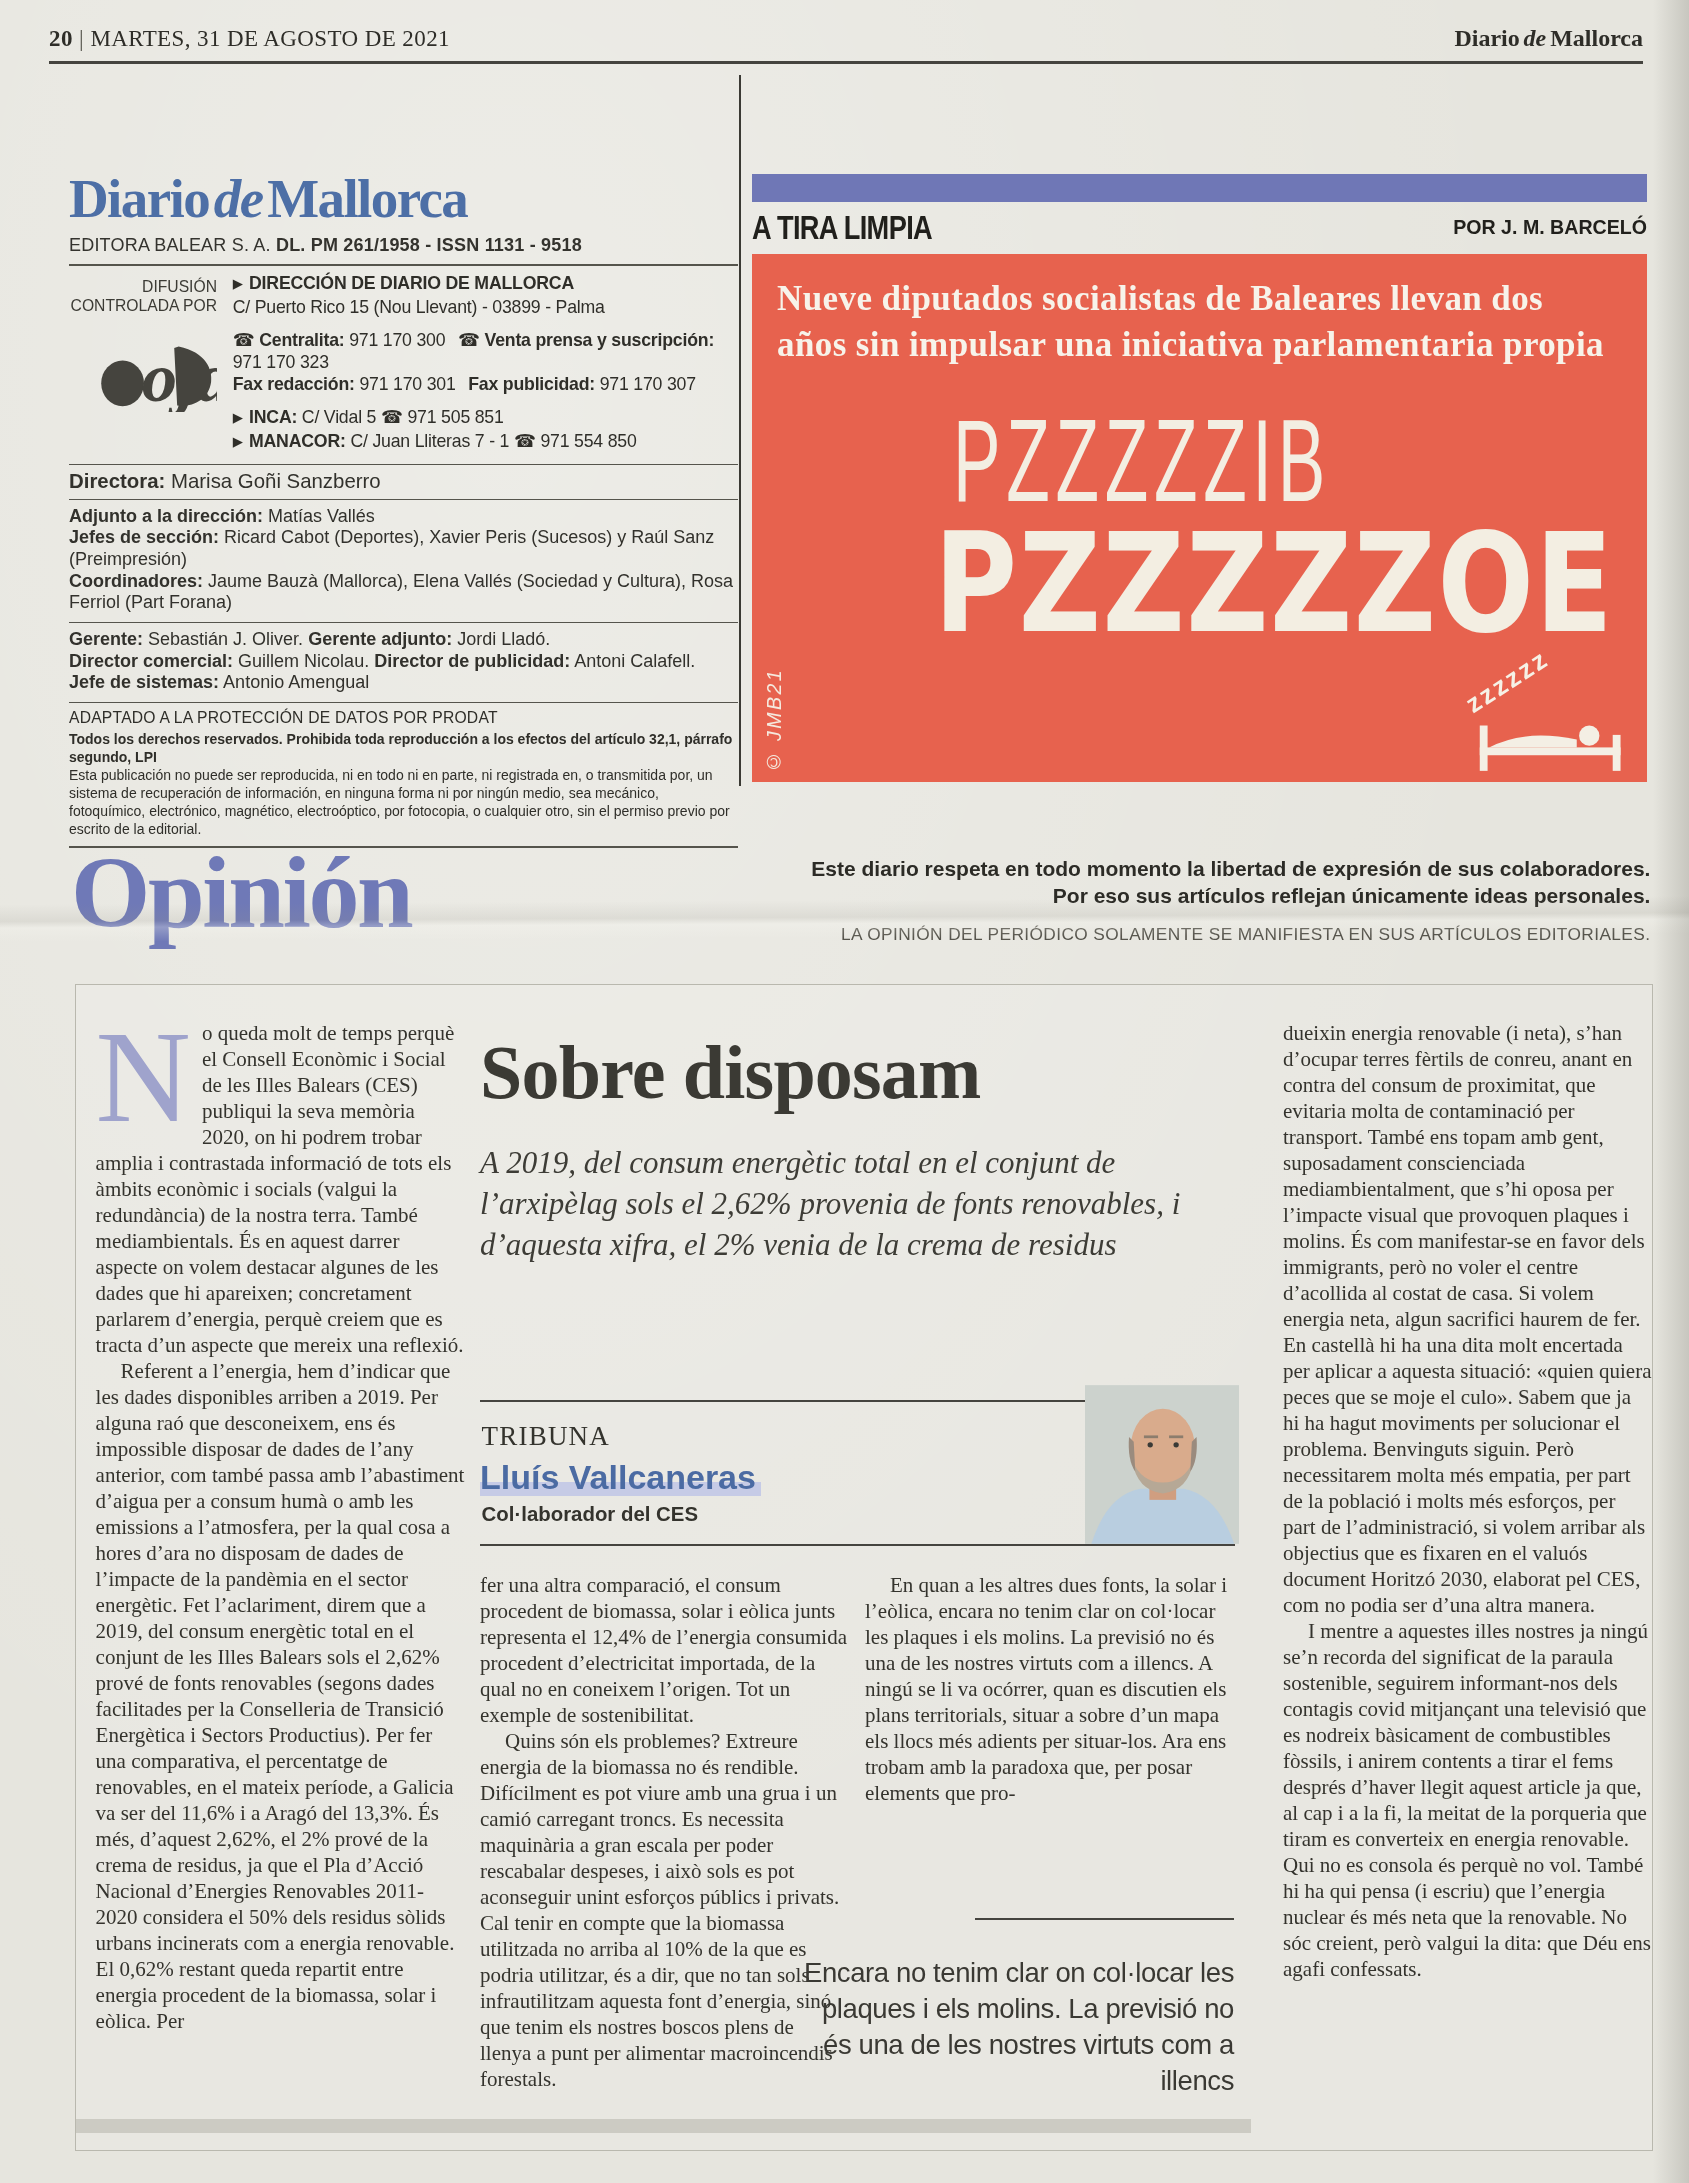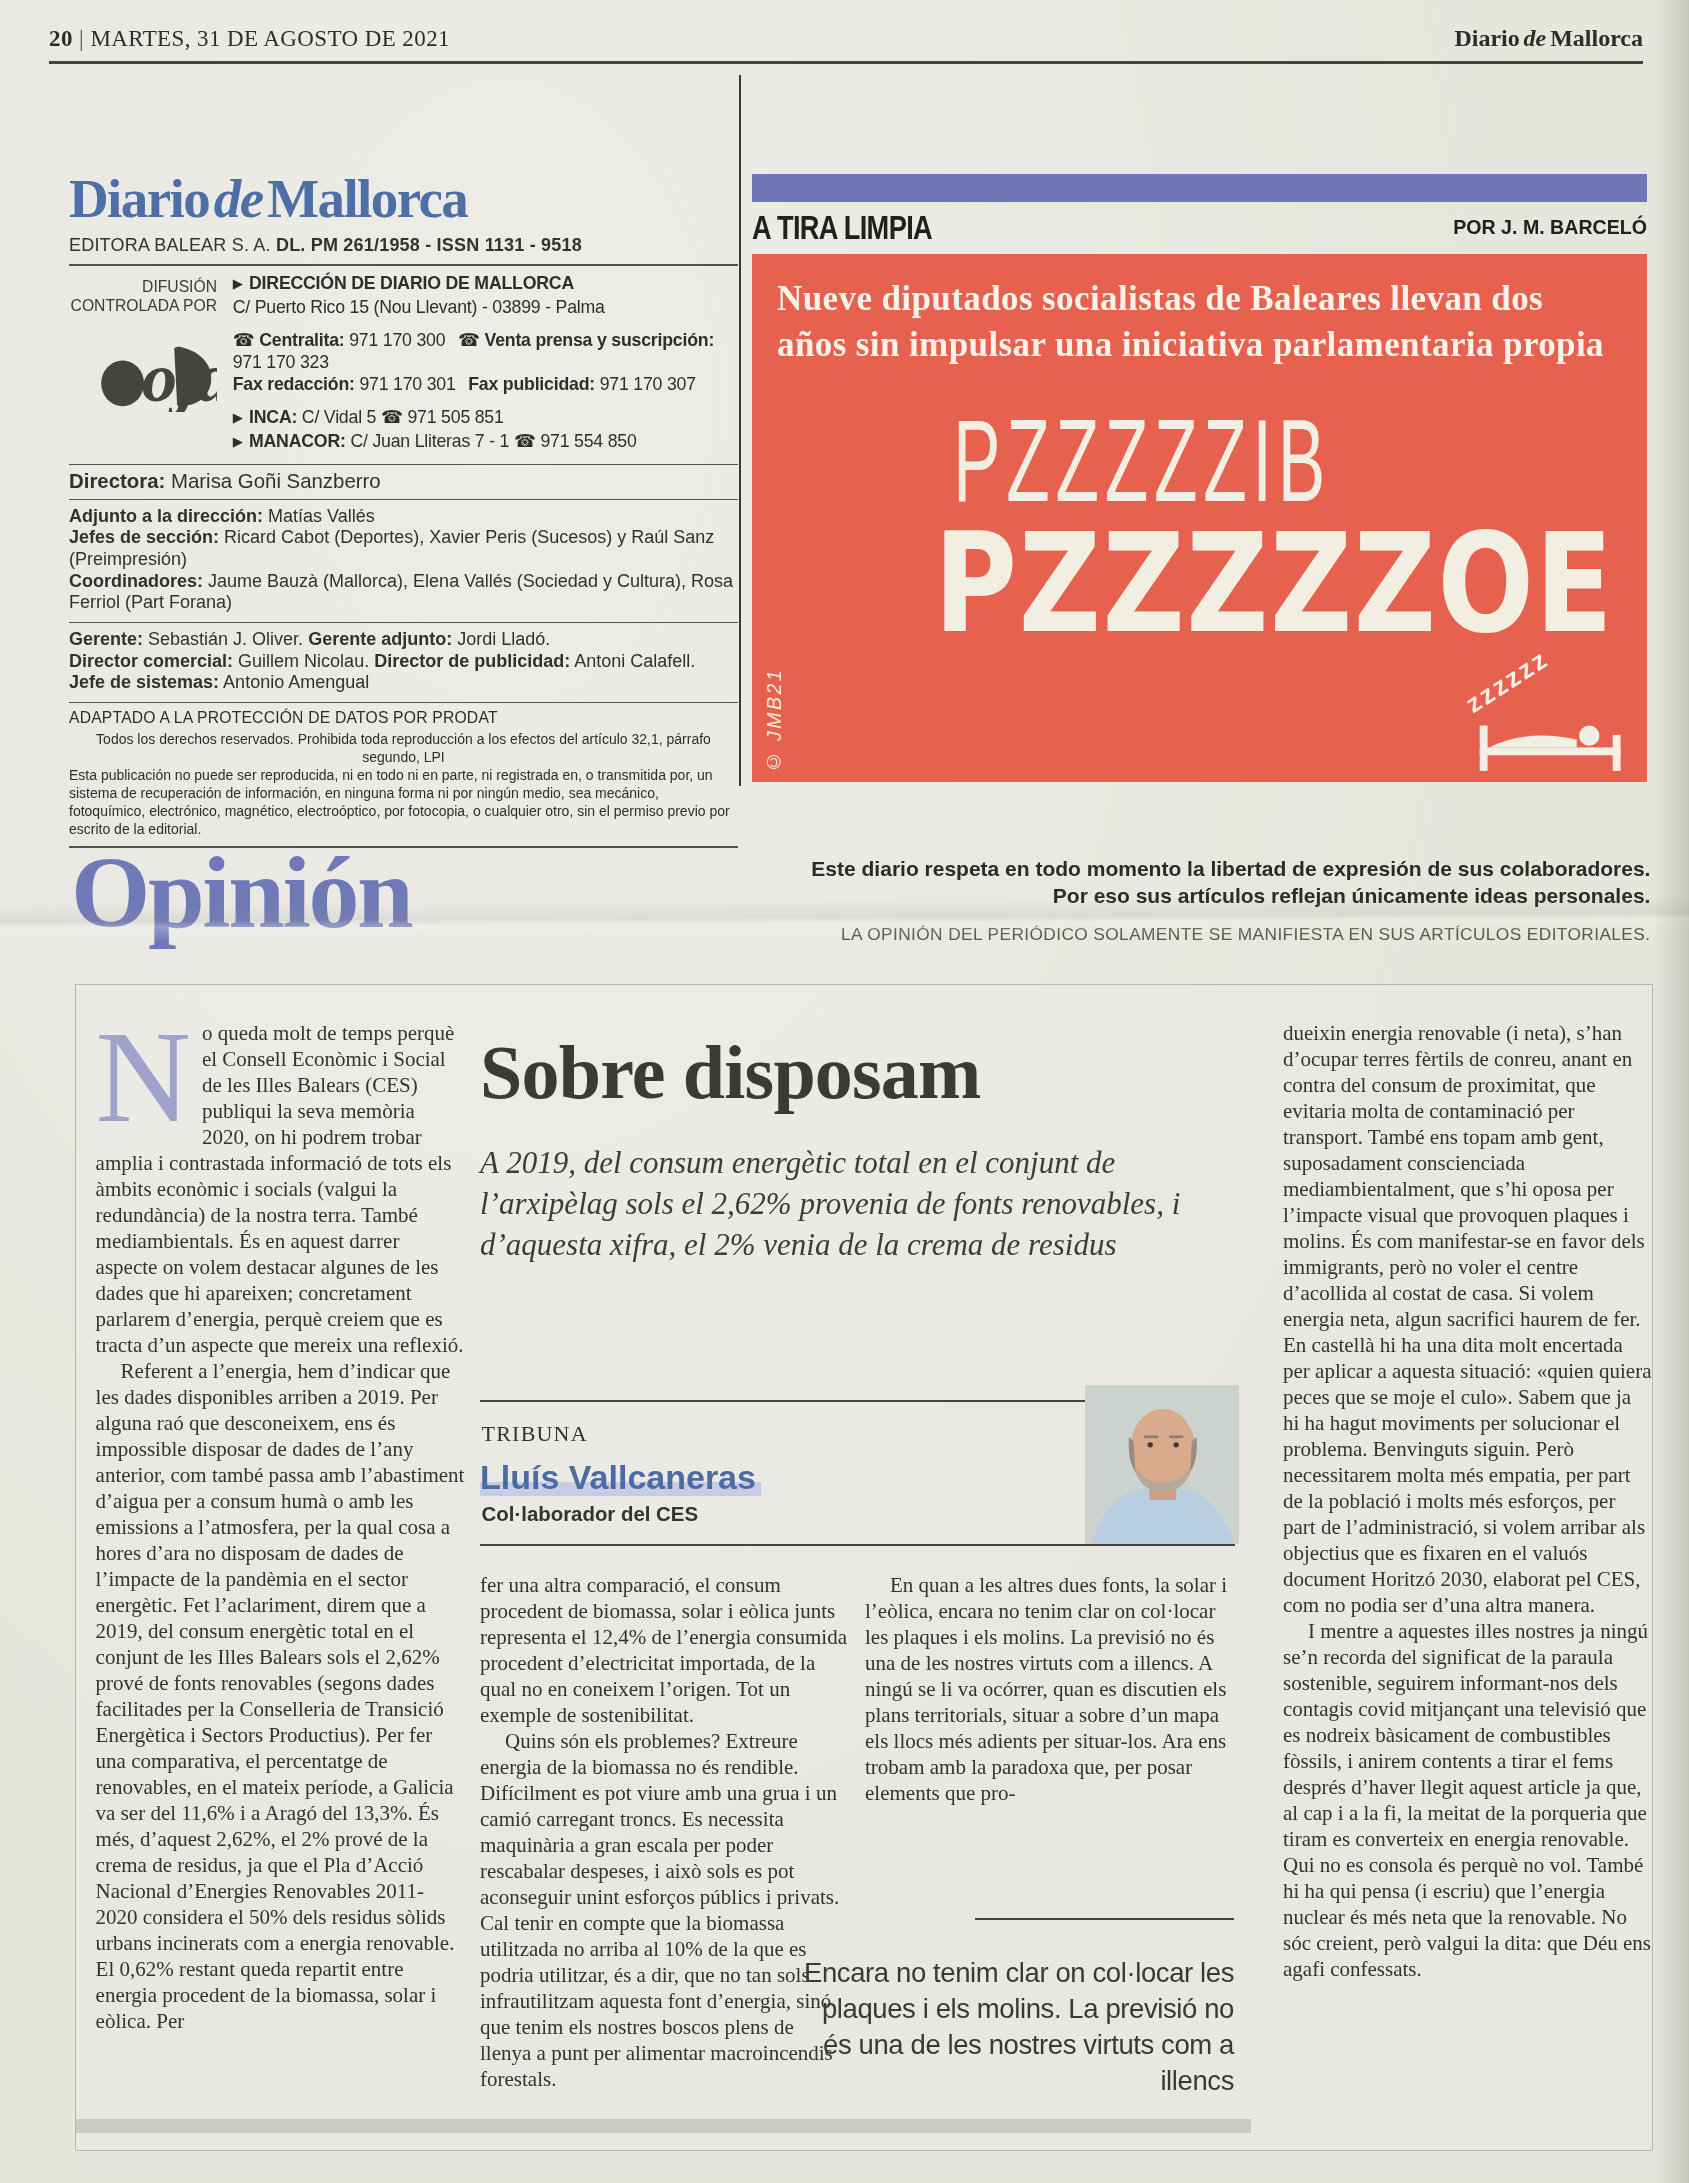--- a/index.html
+++ b/index.html
@@ -39,21 +39,21 @@
   .m-dir .gap{ height:11px; }
   .arrow{ font-size:13.3px; margin-right:6.3px; position:relative; top:-1.6px; color:#2f2e29;}
   .ph{ margin-right:4.7px; }
   .m-dir b, .m-row b{ font-weight:bold; }
   .m-dir .v{ margin-right:7.9px; }
   .m-directora{ margin-top:9.4px; border-top:1.6px solid #55544c; border-bottom:1.6px solid #55544c; padding:5.5px 0; font-size:20.4px; }
   .m-staff{ padding:6.3px 0 7.9px; font-size:18px; line-height:21.6px; border-bottom:1.6px solid #55544c;}
   .m-mgmt{ padding:6.3px 0 7.9px; font-size:18px; line-height:21.6px; border-bottom:1.6px solid #55544c;}
   .m-legal{ padding-top:6.3px; font-size:14px; line-height:18px; color:#2f2e29;}
   .m-prodat{ font-size:15.7px; letter-spacing:0.2px; margin-bottom:3.1px;}
-  .m-rights-bold{ font-weight:normal;text-align:center; }
+  .m-rights-bold{ font-weight:bold; }
   .m-rule.final{ margin-top:7.9px; }
 
   #vert-divider{ position:absolute; left:739px; top:75px; width:1.6px; height:711px; background:#3b3a34; }
 
   
   #cartoon{ position:absolute; left:752px; top:174px; width:895px; }
   .c-bar{ height:28px; background:var(--cartoon-bar,#6f77b6); }
   .c-titlerow{ display:flex; justify-content:space-between; align-items:center; margin-top:6.3px; height:38px;}
   .c-title{ font-weight:900; font-size:34px; letter-spacing:-0.8px; color:#21201c; transform:scaleX(.8); transform-origin:left center; white-space:nowrap;}
   .c-byline{ font-weight:bold; font-size:19.6px; color:#21201c;}
@@ -79,21 +79,21 @@
   #col3{ left:789px;top:587px; }
   #col4{ left:1178px;top:35px;margin-left:29px;  }
   .body-para.indent{ text-indent:25px; }
   .dropcap{ float:left; font-size:132px; line-height:102px; padding:6.3px 11px 0 0; color:var(--dropcap-lavender,#9fa3cc); }
 
   .a-header{ position:absolute; left:404px; top:0; width:755px; height:587px;}
   .a-title{ margin-top:44px; font-size:76px; line-height:86px; letter-spacing:-0.8px; color:#3b3a34;}
   .a-standfirst{ margin-top:27px; font-style:italic; font-size:31px; line-height:41px; color:#3d3c36; width:773px;}
   .a-rule,.a-rule2{ position:absolute; left:0; width:755px; height:1.6px; background:#45443f;}
   .a-rule{ top:415px; } .a-rule2{ top:559px; }
-  .a-kicker{ position:absolute; left:1.6px; top:436px; font-size:22px; letter-spacing:1.2px; color:#34332d;}
+  .a-kicker{ position:absolute; left:1.6px; top:436px; font-size:27px; letter-spacing:1.2px; color:#34332d;}
   .a-author{ position:absolute; left:0; top:473px; font-family:"Liberation Sans",sans-serif; font-weight:bold; font-size:34px; color:var(--author-blue,#4b6ba3);}
   .a-author span{ background:linear-gradient(transparent 64%, #c6cbe6 64%); padding-right:4.7px;}
   .a-role{ position:absolute; left:1.6px; top:518px; font-family:"Liberation Sans",sans-serif; font-weight:bold; font-size:20.4px; color:#34332d;}
   .a-photo{ position:absolute; left:605px; top:400px; width:154px; height:159px; z-index:2;}
 
   .pullquote{ position:absolute; left:718px; top:933px; width:440px; text-align:right;}
   .pq-rule{ width:259px; height:1.6px; background:#45443f; margin-left:auto; margin-bottom:35px;}
   .pq-text{ font-family:"Liberation Sans",sans-serif; font-size:27.5px; line-height:36px; letter-spacing:-0.4px; color:#3a3933;}
 
   

